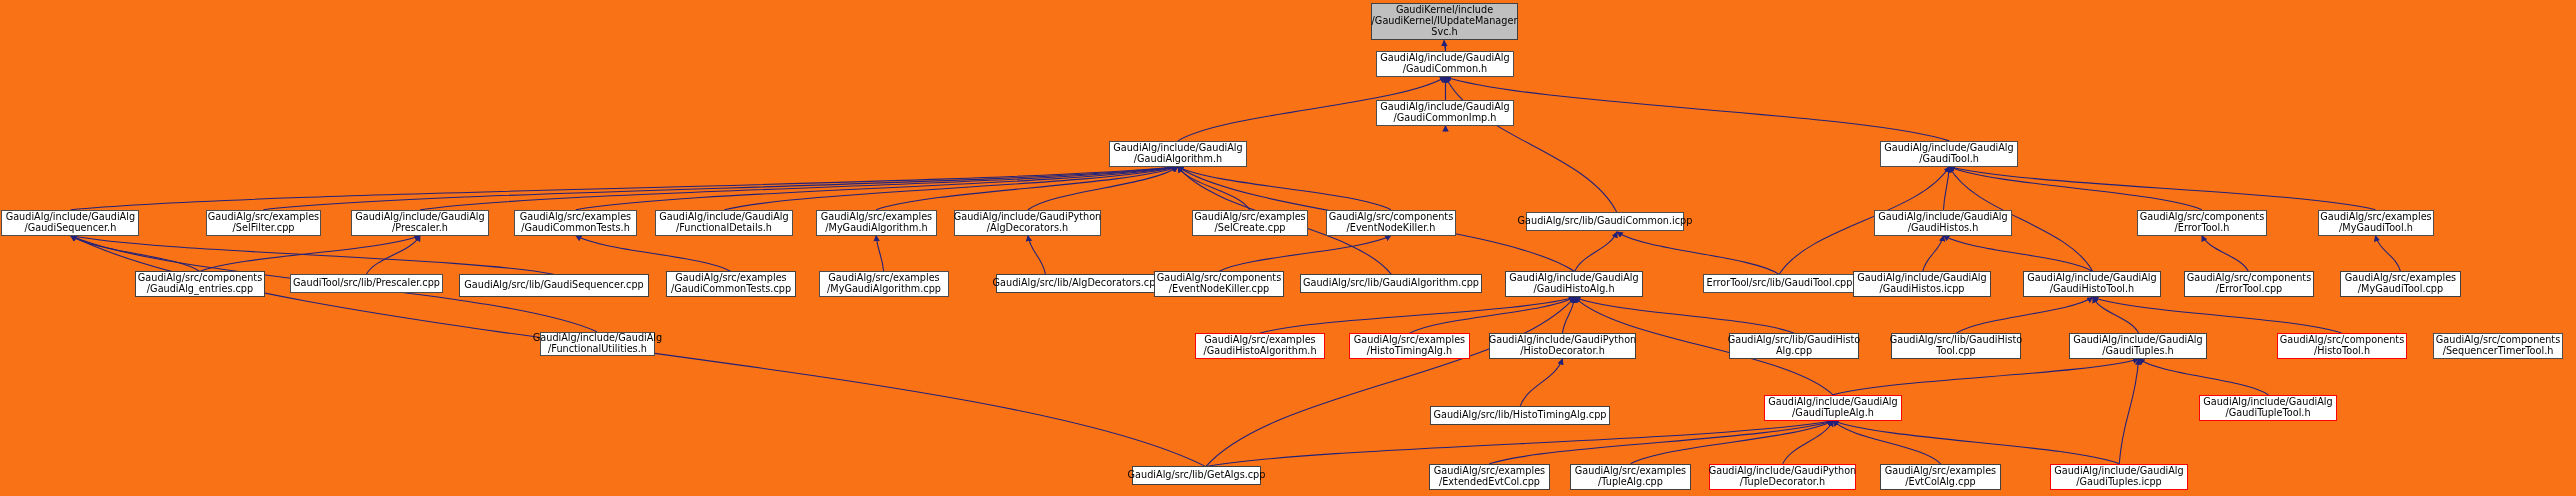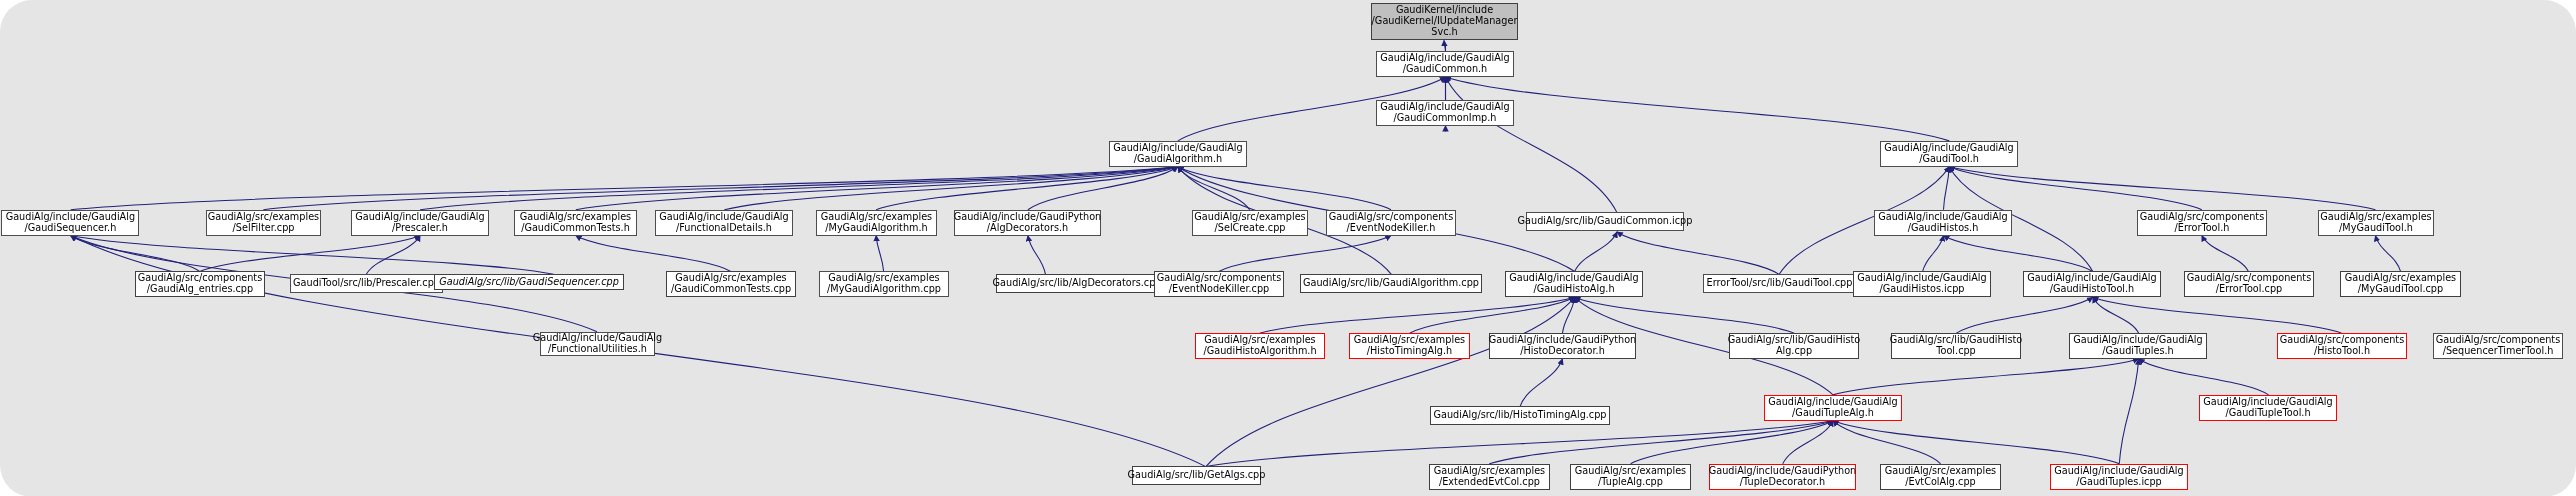--- a/index.html
+++ b/index.html
@@ -1,17 +1,17 @@
 <!DOCTYPE html>
 <html style="font-size:11.5px"><head>
 <meta charset="utf-8">
 <style>
   html,body{margin:0;padding:0;background:#ffffff;}
-  #canvas{position:relative;width:2576px;height:497px;background:#e5e5e5;
-          font-family:"DejaVu Sans","Liberation Sans",sans-serif;overflow:hidden;border-radius:32px;}
+  #canvas{position:relative;width:2576px;height:497px;background:#f97316;
+          font-family:"DejaVu Sans","Liberation Sans",sans-serif;overflow:hidden;}
   svg#edges{position:absolute;left:0;top:0;width:2576px;height:497px;pointer-events:none;}
   .node{position:absolute;box-sizing:border-box;display:flex;align-items:center;
         justify-content:center;text-align:center;line-height:1.12;
         font-size:9.7px;color:#000000;background:#ffffff;border:1.1px solid #404040;
         padding:0.7px 2.2px;white-space:pre-line;}
   .node.root{background:#bfbfbf;border-color:#404040;}
   .node.red{border-color:#ff0000;border-width:1.1px;}
   .node.thin{border-width:0.9px;border-color:#4d4d4d;}
 </style>
 </head>
@@ -117,21 +117,21 @@
       <div class="node thin" style="left: 1526px; top: 212px; width: 158px; height: 19.4px;">GaudiAlg/src/lib/GaudiCommon.icpp</div>
       <div class="node thin" style="left: 1874px; top: 210px; width: 138px; height: 26px;">GaudiAlg/include/GaudiAlg
 /GaudiHistos.h</div>
       <div class="node thin" style="left: 2137px; top: 210px; width: 130px; height: 26px;">GaudiAlg/src/components
 /ErrorTool.h</div>
       <div class="node thin" style="left: 2318px; top: 210px; width: 116px; height: 26px;">GaudiAlg/src/examples
 /MyGaudiTool.h</div>
       <div class="node" style="left: 135px; top: 271px; width: 130px; height: 26px;">GaudiAlg/src/components
 /GaudiAlg_entries.cpp</div>
       <div class="node thin" style="left: 290px; top: 274px; width: 153px; height: 19.4px;">GaudiTool/src/lib/Prescaler.cpp</div>
-      <div class="node" style="left: 434px; top: 274px; width: 190px; height: 16px; font-style: italic;">GaudiAlg/src/lib/GaudiSequencer.cpp</div>
+      <div class="node" style="left: 459px; top: 274px; width: 190px; height: 23px;">GaudiAlg/src/lib/GaudiSequencer.cpp</div>
       <div class="node" style="left: 666px; top: 271px; width: 130px; height: 26px;">GaudiAlg/src/examples
 /GaudiCommonTests.cpp</div>
       <div class="node thin" style="left: 819px; top: 271px; width: 130px; height: 26px;">GaudiAlg/src/examples
 /MyGaudiAlgorithm.cpp</div>
       <div class="node" style="left: 996px; top: 274px; width: 162px; height: 19.4px;">GaudiAlg/src/lib/AlgDecorators.cpp</div>
       <div class="node" style="left: 1154px; top: 271px; width: 130px; height: 26px;">GaudiAlg/src/components
 /EventNodeKiller.cpp</div>
       <div class="node" style="left: 1300px; top: 274px; width: 182px; height: 19.4px;">GaudiAlg/src/lib/GaudiAlgorithm.cpp</div>
       <div class="node" style="left: 1505px; top: 271px; width: 138px; height: 26px;">GaudiAlg/include/GaudiAlg
 /GaudiHistoAlg.h</div>

